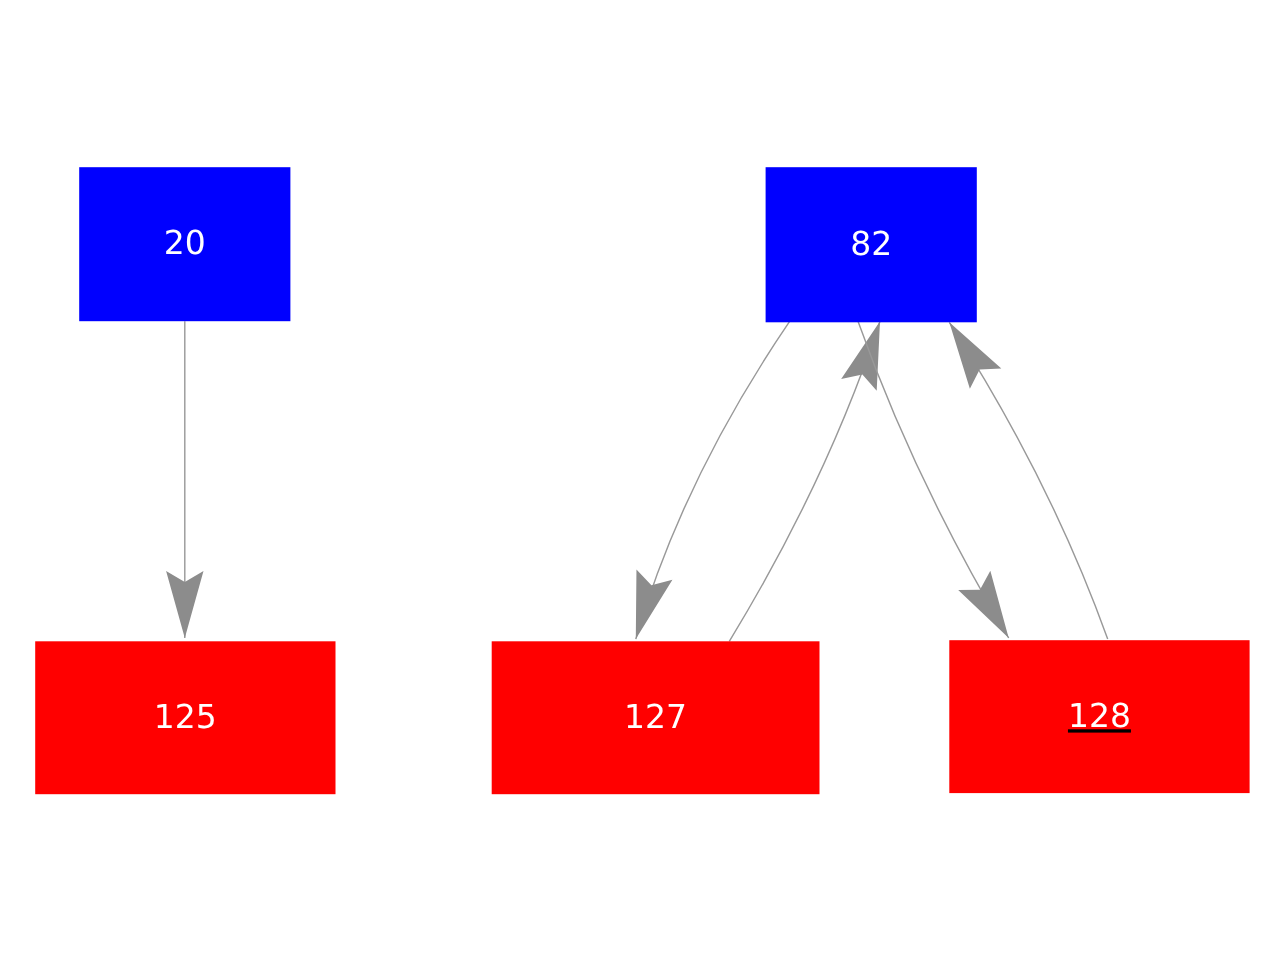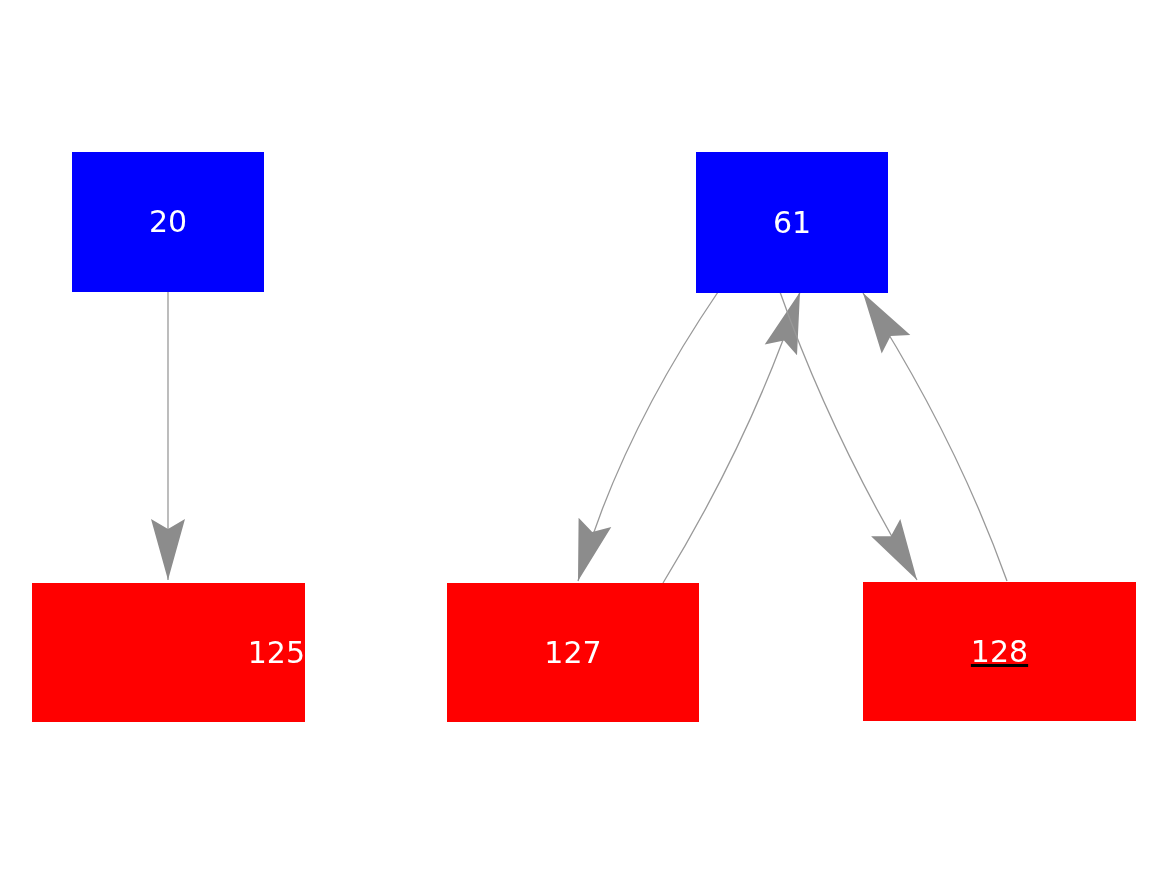--- a/index.html
+++ b/index.html
@@ -51,24 +51,24 @@
       <path d="M 780 292 Q 831 436 917 580" fill="none" stroke="#999999" stroke-width="1.3"></path>
       <polygon points="917.0,580.0 871.1,536.3 890.9,536.2 900.3,518.9" fill="#8c8c8c"></polygon>
       <path d="M 1007 581 Q 955 436 863 293" fill="none" stroke="#999999" stroke-width="1.3"></path>
       <polygon points="863.0,293.0 910.3,335.1 890.6,335.9 881.7,353.5" fill="#8c8c8c"></polygon>
     </svg>
 
   <div class="node" style="left: 72px; top: 152px; width: 192px; height: 140px; background: rgb(0, 0, 255);">
     <span class="node-label" style="color: rgb(255, 255, 255);">20</span>
   </div>
   <div class="node" style="left: 696px; top: 152px; width: 192px; height: 141px; background: rgb(0, 0, 255);">
-    <span class="node-label" style="color: rgb(255, 255, 255);">61</span>
+    <span class="node-label" style="color: rgb(255, 255, 255);">82</span>
   </div>
-  <div class="node" style="left: 32px; top: 583px; width: 273px; height: 139px; background: rgb(255, 0, 0); justify-content: flex-end;">
+  <div class="node" style="left: 32px; top: 583px; width: 273px; height: 139px; background: rgb(255, 0, 0);">
     <span class="node-label" style="color: rgb(255, 255, 255);">125</span>
   </div>
-  <div class="node" style="left: 447px; top: 583px; width: 252px; height: 139px; background: rgb(255, 0, 0);">
+  <div class="node" style="left: 447px; top: 583px; width: 298px; height: 139px; background: rgb(255, 0, 0);">
     <span class="node-label" style="color: rgb(255, 255, 255);">127</span>
   </div>
   <div class="node" style="left: 863px; top: 582px; width: 273px; height: 139px; background: rgb(255, 0, 0); text-decoration: underline;">
     <span class="node-label" style="color: rgb(255, 255, 255);">128</span>
   </div>
 </div>
 
 </body></html>

